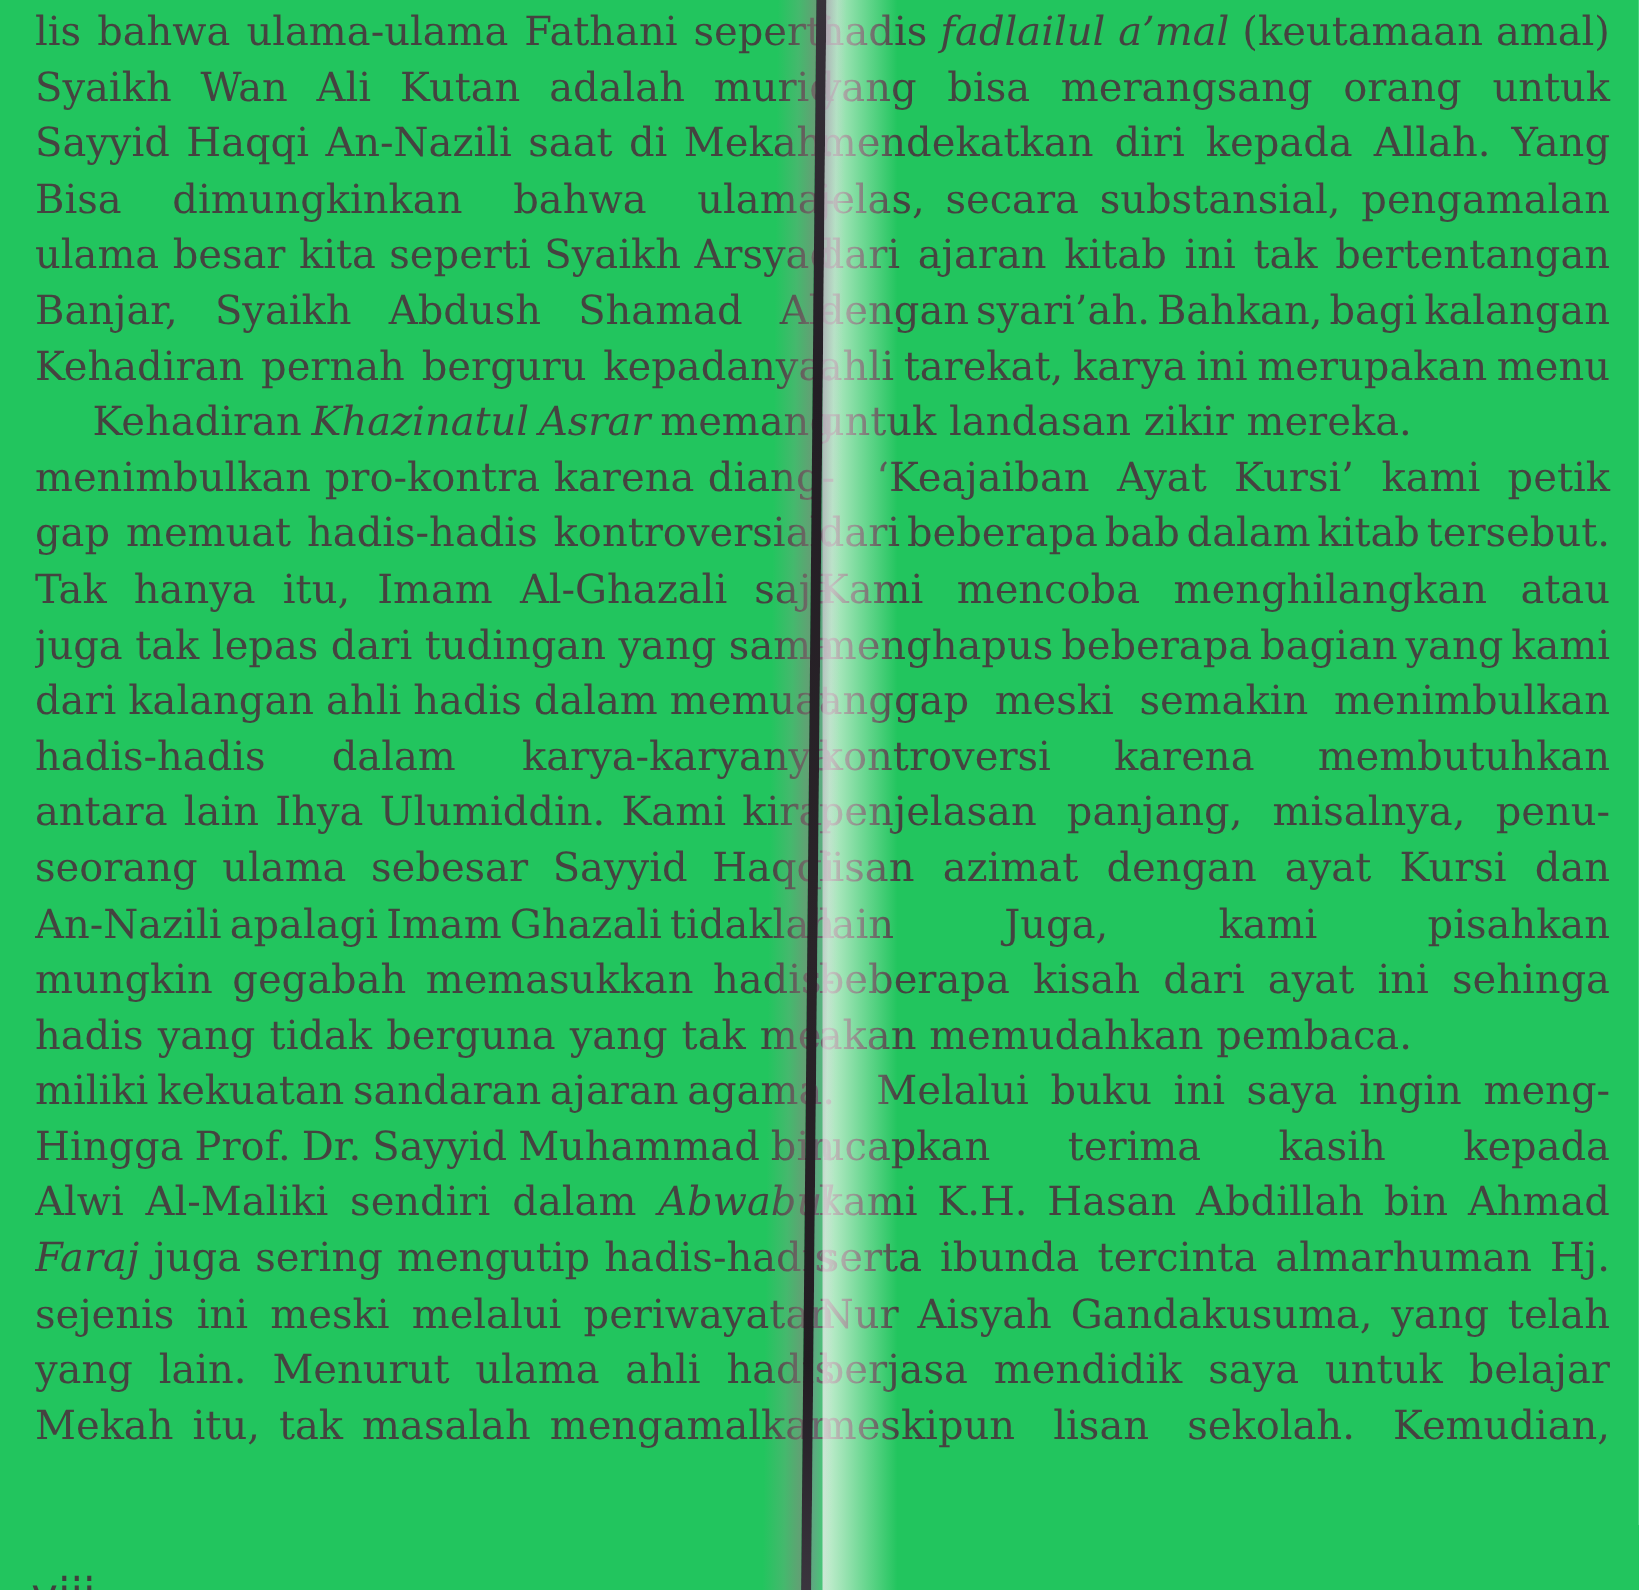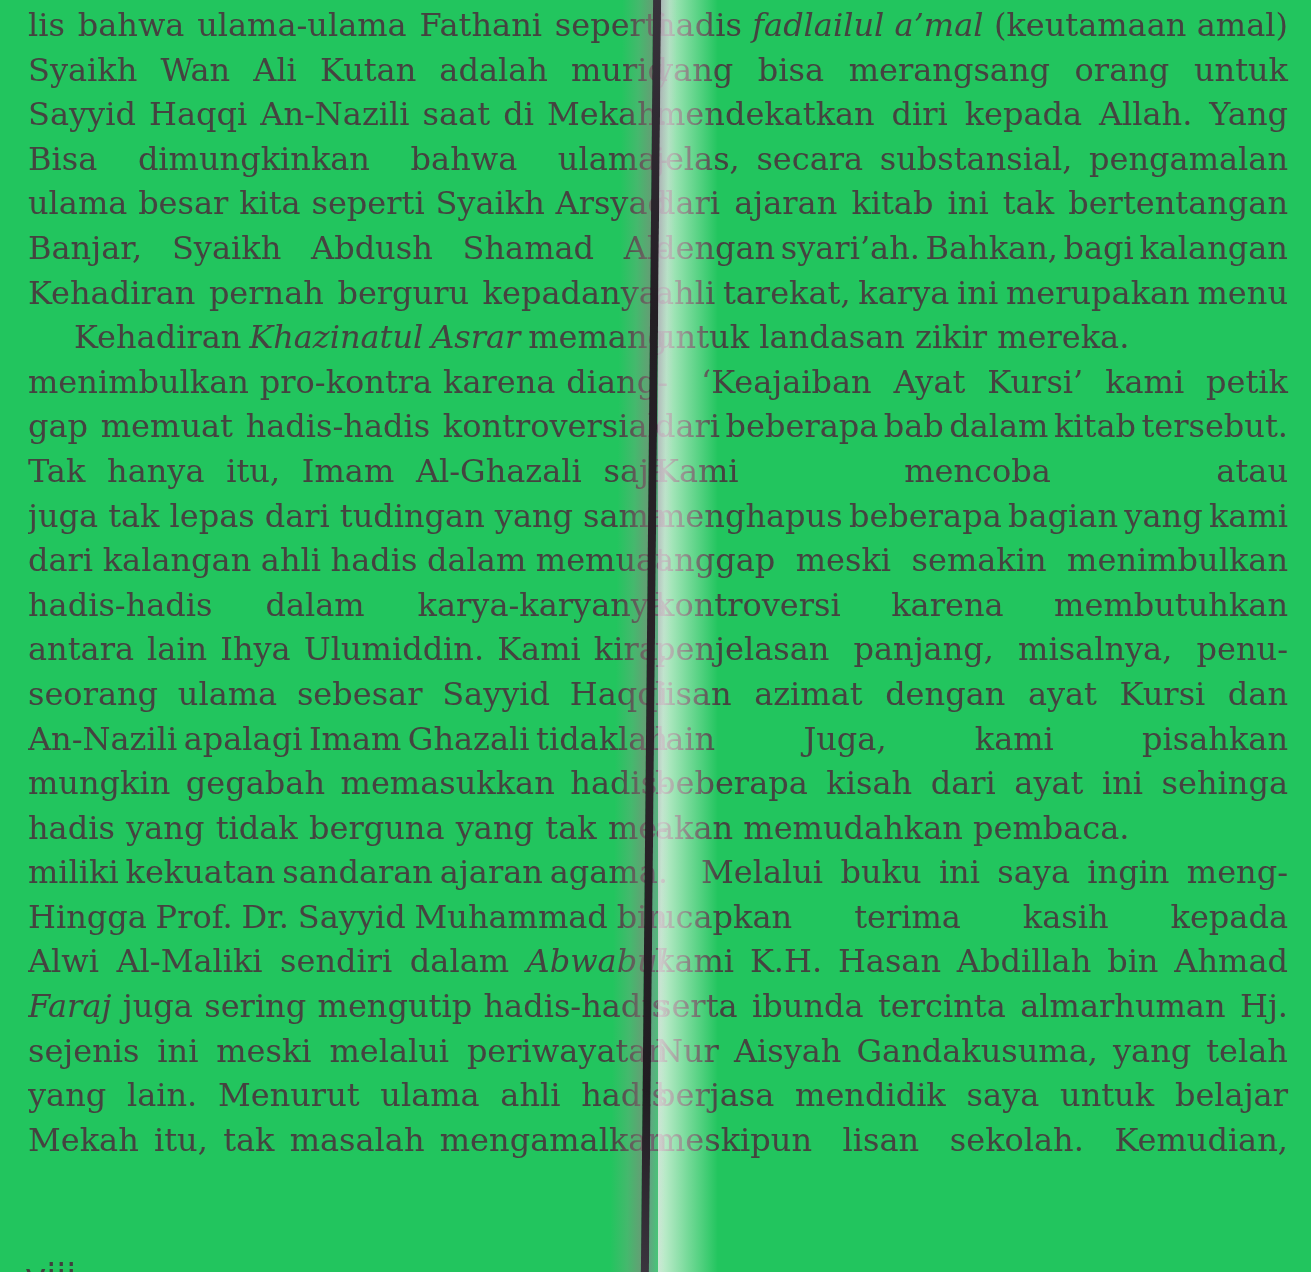--- a/index.html
+++ b/index.html
@@ -323,20 +323,21 @@
         <span>dari</span>
         <span>beberapa</span>
         <span>bab</span>
         <span>dalam</span>
         <span>kitab</span>
         <span>tersebut.</span>
       </div>
       <div class="line">
         <span>Kami</span>
         <span>mencoba</span>
+        <span>menghilangkan</span>
         <span>atau</span>
       </div>
       <div class="line">
         <span>menghapus</span>
         <span>beberapa</span>
         <span>bagian</span>
         <span>yang</span>
         <span>kami</span>
       </div>
       <div class="line">

